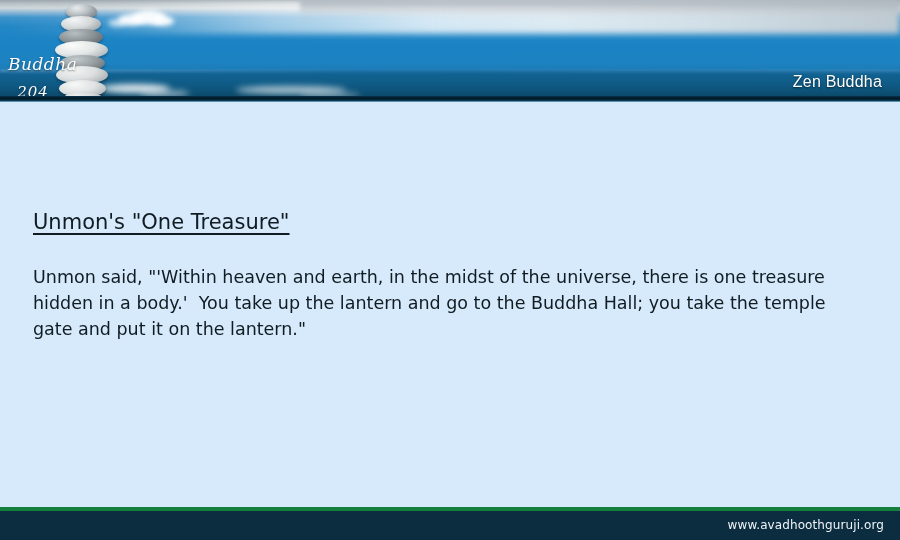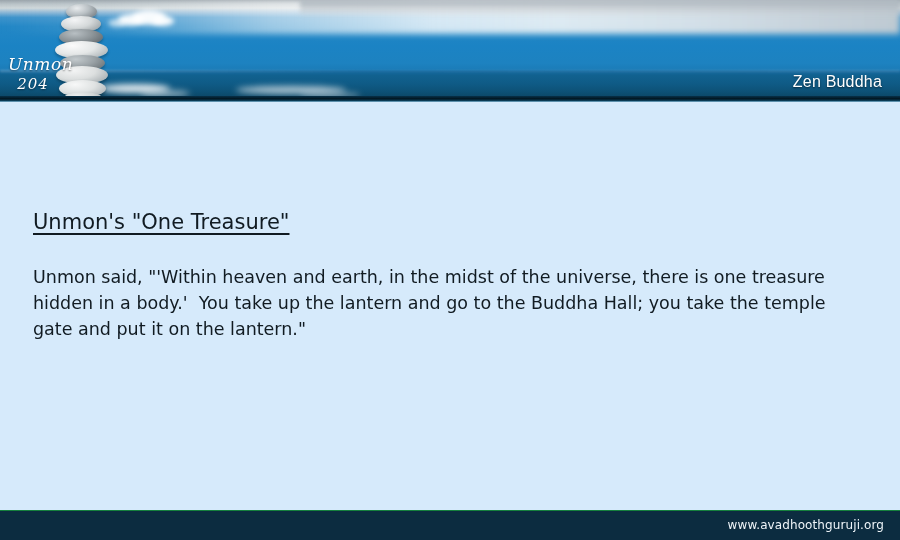--- a/index.html
+++ b/index.html
@@ -157,21 +157,21 @@
     width: 50px;
     text-align: center;
     color: #ffffff;
     font-family: "DejaVu Serif", serif;
     font-style: italic;
     line-height: 1.0;
     text-shadow: 0 1px 2px rgba(0,0,0,0.45);
     user-select: none;
   }
   .bliss .b-word { font-size: 17px; letter-spacing: .5px; display:block; }
-  .bliss .b-num  { font-size: 15px; letter-spacing: 1px; display:block; margin-top: 4px; }
+  .bliss .b-num  { font-size: 15px; letter-spacing: 1px; display:block; margin-top: 12px; }
 
   
   .banner-title {
     position: absolute;
     right: 18px;
     top: 73px;
     color: #ffffff;
     font-family: "Liberation Sans", sans-serif;
     font-size: 16px;
     letter-spacing: .2px;
@@ -206,21 +206,21 @@
   }
 
   
   .footer {
     position: absolute;
     left: 0;
     bottom: 0;
     width: 900px;
     height: 29px;
     background: #0c2c40;
-    border-top: 1px solid #15803d;
+    border-top: 4px solid #15803d;
   }
   .footer-url {
     position: absolute;
     right: 16px;
     top: 7px;
     color: #eef4f8;
     font-family: "DejaVu Sans", sans-serif;
     font-size: 12px;
     letter-spacing: .1px;
   }
@@ -251,21 +251,21 @@
       <div class="stone st2"></div>
       <div class="stone st3"></div>
       <div class="stone st4"></div>
       <div class="stone st5"></div>
       <div class="stone st6"></div>
       <div class="stone st7"></div>
       <div class="stone st8"></div>
     </div>
 
     <div class="bliss">
-      <span class="b-word">Unmon</span>
+      <span class="b-word">Buddha</span>
       <span class="b-num">204</span>
     </div>
 
     <div class="banner-title">Zen Buddha</div>
 
     <div class="banner-edge"></div>
   </div>
 
   <div class="content">
     <h1 class="story-title">Unmon's "One Treasure"</h1>

